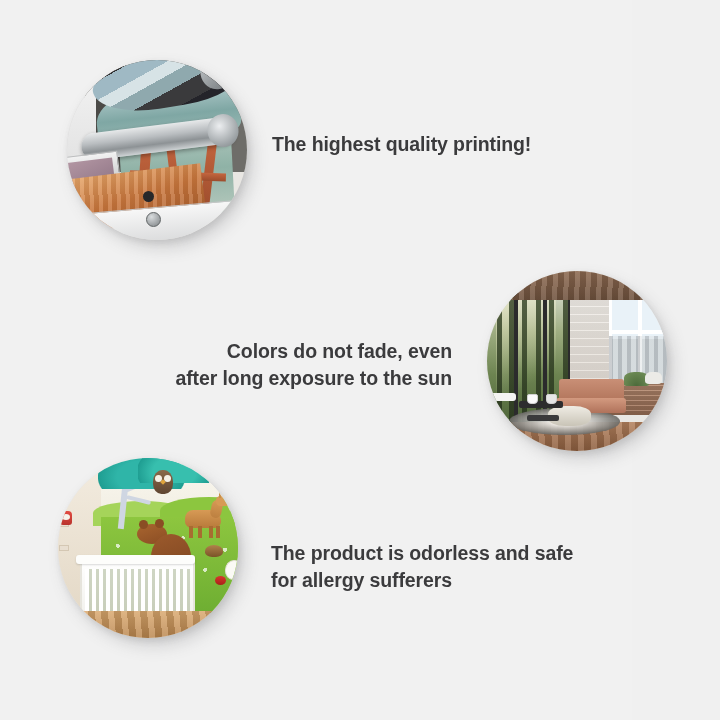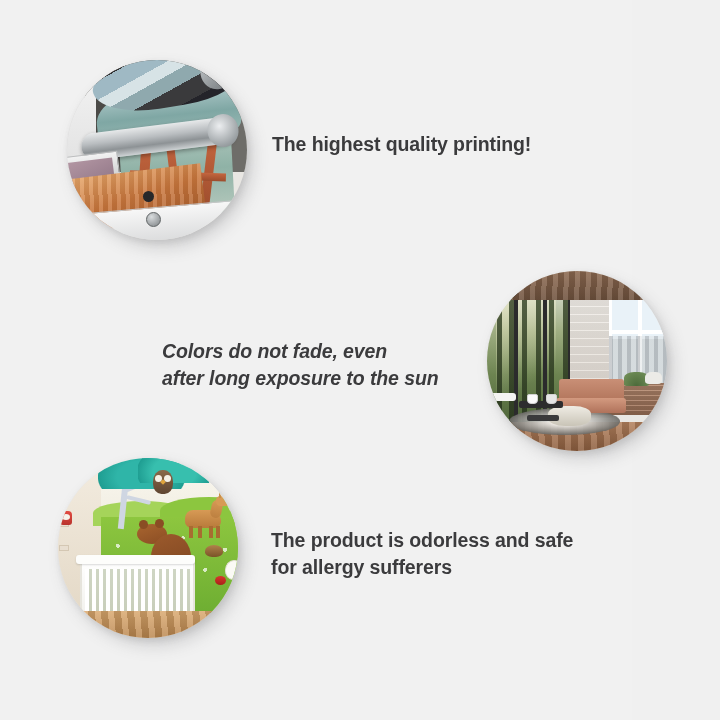--- a/index.html
+++ b/index.html
@@ -441,22 +441,22 @@
   .caption {
     position: absolute;
     color: #3b3b3d;
     font-weight: bold;
     font-size: 19.5px;
     line-height: 27px;
     letter-spacing: -0.1px;
     white-space: pre-line;
   }
   #caption-printing { left: 272px; top: 131px; text-align: left; }
-  #caption-fade     { left: 162px; top: 338px; width: 310px; text-align: left; font-style: italic; }
-  #caption-odorless { left: 271px; top: 527px; text-align: left; }
+  #caption-fade     { left: 142px; top: 338px; width: 310px; text-align: right; }
+  #caption-odorless { left: 271px; top: 540px; text-align: left; }
 </style>
 </head>
 <body style="background: rgb(240, 240, 240);">
 
 <div class="stage">
 
   <div class="bubble" id="bubble-printing">
     <div class="scene">
       <div class="pr-wall"></div>
       <div class="pr-lightwall"></div>

